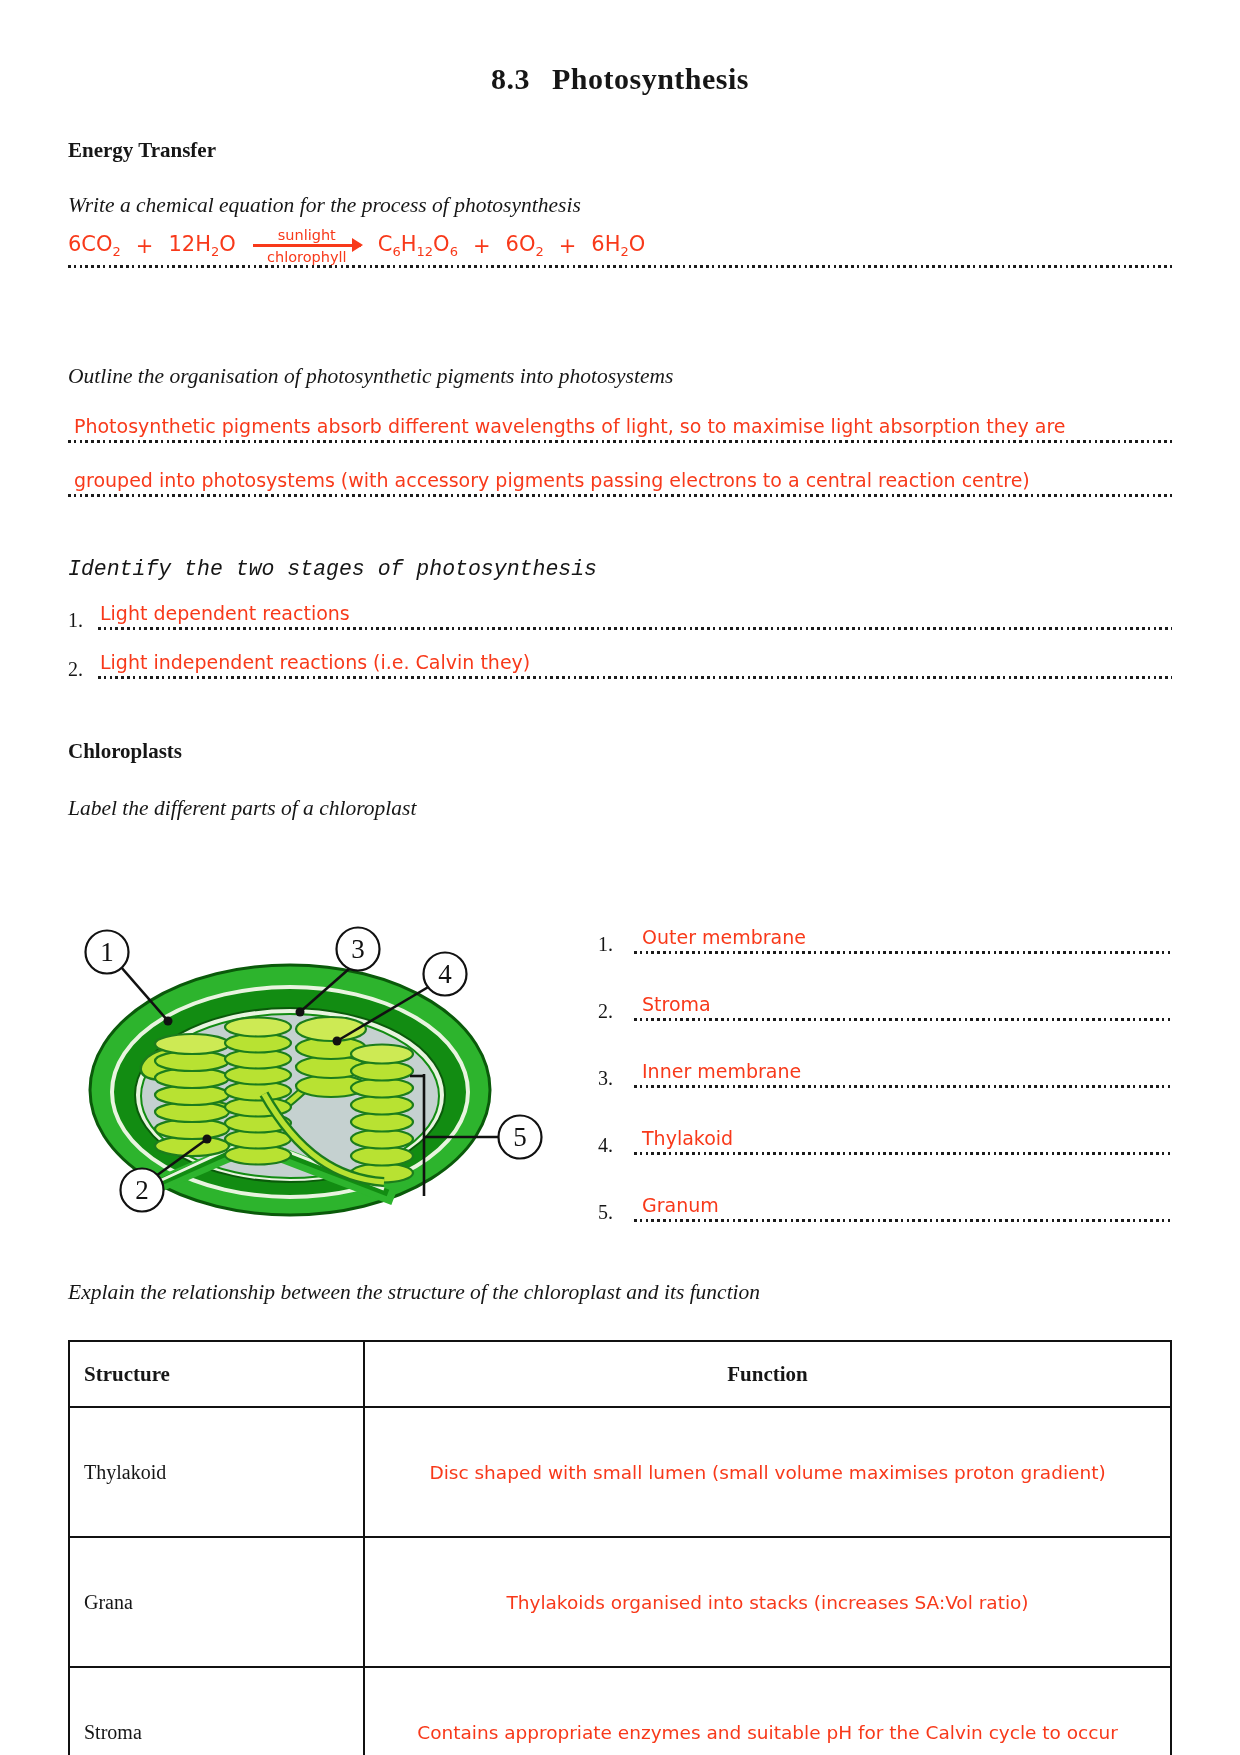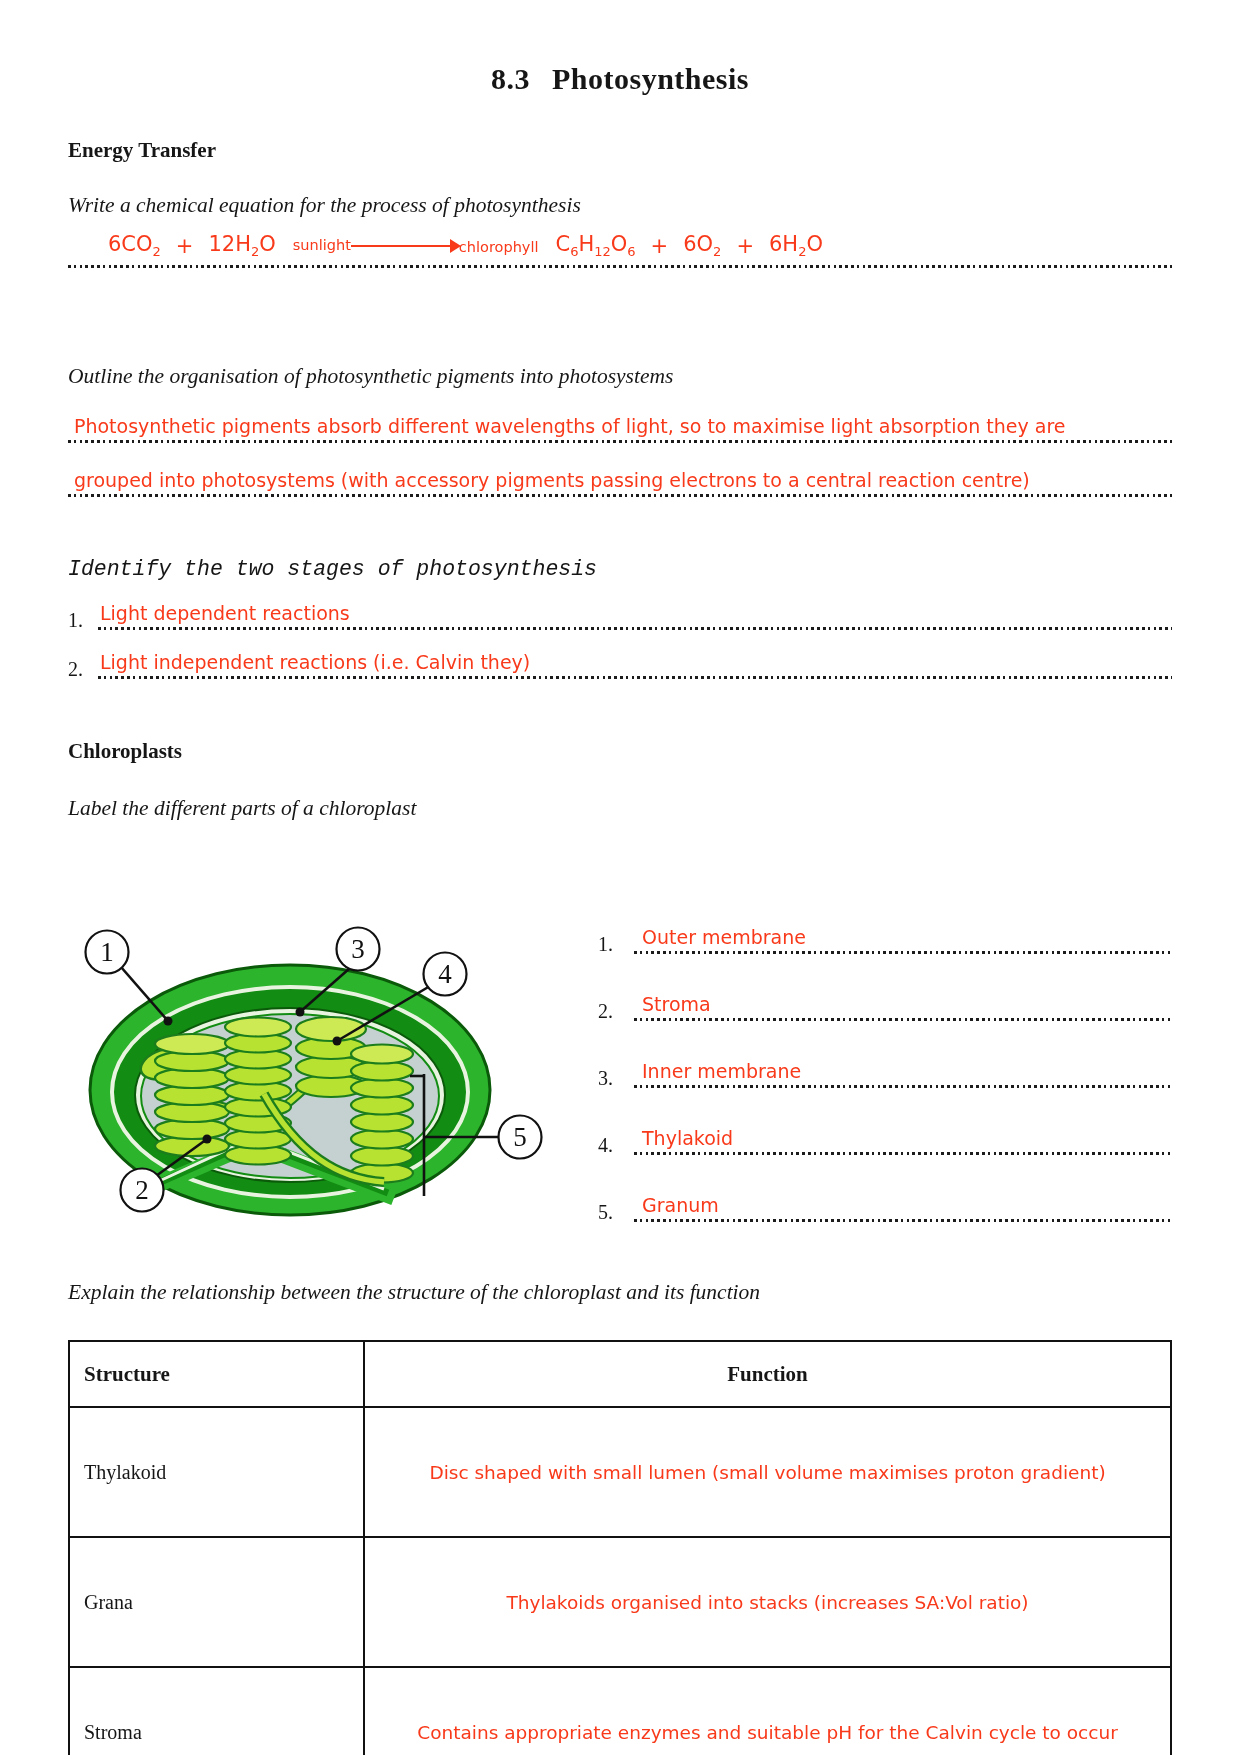--- a/index.html
+++ b/index.html
@@ -19,23 +19,23 @@
   .p3{margin-top:60px;font-family:Liberation Mono, monospace;}
   .p4{margin-top:32px;}
   .p5{margin-top:56px;}
   .hand{font-family:"DejaVu Sans",sans-serif;color:#f8391a;}
   
   .dotline{
     height:3px;
     background:repeating-linear-gradient(90deg,#1c1c1c 0 2.6px,transparent 2.6px 5.8px);
   }
   
-  .equation{ display:flex;align-items:center;gap:15px;margin-top:2px;font-size:21px;height:52px;margin-left:40px; }
+  .equation{ display:flex;align-items:center;gap:15px;margin-top:2px;font-size:21px;height:52px; }
   .eq-tok sub{font-size:.62em;}
-  .eq-arrow{display:flex;align-items:center;line-height:1;margin:0 2px;text-align:right;}
+  .eq-arrow{display:flex;flex-direction:column;align-items:center;line-height:1;margin:0 2px;text-align:right;}
   .eq-arrow-top,.eq-arrow-bottom{font-size:14.5px;}
   .eq-arrow-top{margin-bottom:2px;}
   .eq-arrow-bottom{margin-top:3px;}
   .eq-shaft{position:relative;width:108px;height:2.5px;background:#f8391a;display:block;}
   .eq-shaft::after{
     content:"";position:absolute;right:-2px;top:-5.8px;
     border-left:11px solid #f8391a;border-top:7px solid transparent;border-bottom:7px solid transparent;
   }
   .eq-dotline{margin-top:-7px;}
   

